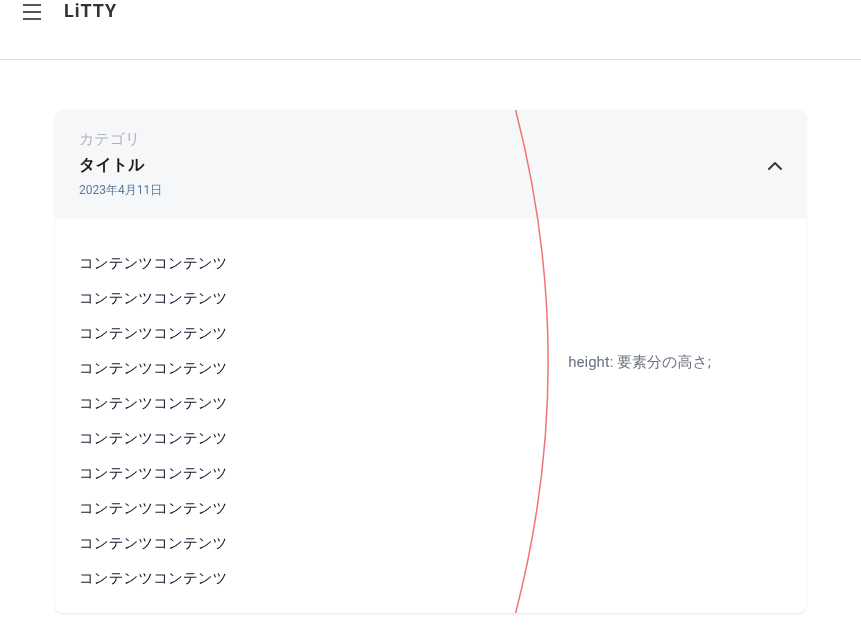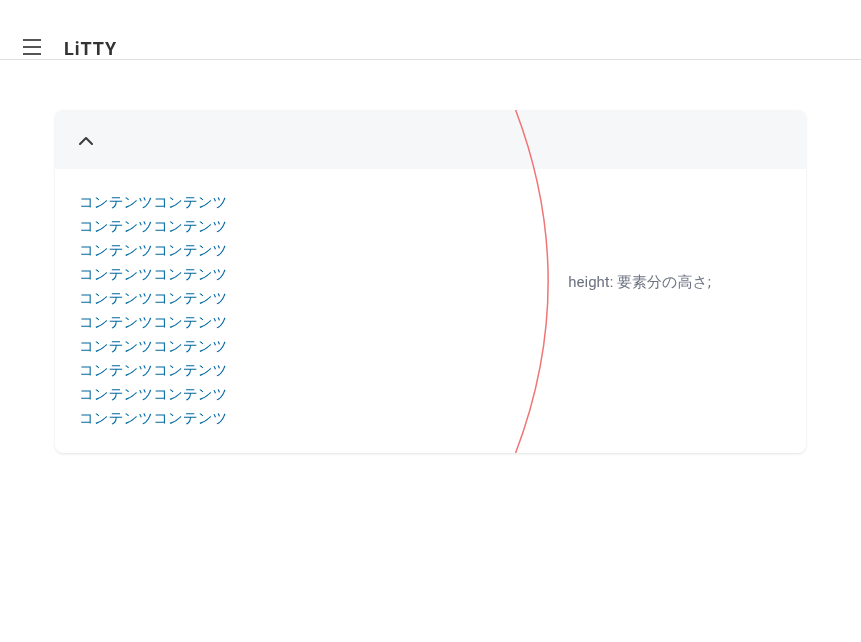--- a/index.html
+++ b/index.html
@@ -11,21 +11,21 @@
       font-family: -apple-system, BlinkMacSystemFont, "Segoe UI", Roboto, "Helvetica Neue", Arial, sans-serif;
       background: #ffffff;
       width: 861px;
       height: 642px;
       overflow: hidden;
     }
     .header {
       height: 60px;
       border-bottom: 1px solid #e0e0e0;
       display: flex;
-      align-items: flex-end;
+      align-items: flex-start;
       padding: 0 20px;
       gap: 20px;
     }
     .menu-icon {
       width: 24px;
       height: 24px;
       cursor: pointer;
       display: flex;
       flex-direction: column;
       justify-content: center;
@@ -82,23 +82,24 @@
       font-size: 12px;
     }
     .chevron {
       cursor: pointer;
     }
     .card-body {
       padding: 22px 24px;
       position: relative;
     }
     .content-line {
-      color: #0369a1;
+      color: #0f172a;
       font-size: 14.5px;
       line-height: 24px;
+      margin-top: 11px;
     }
     .arc-container {
       position: absolute;
       top: 0;
       left: 0;
       width: 100%;
       height: 100%;
       pointer-events: none;
       overflow: hidden;
     }
@@ -120,20 +121,25 @@
     <span></span>
     <span></span>
     <span></span>
   </div>
   <div class="logo">LiTTY</div>
 </div>
 
 <div class="content">
   <div class="card">
     <div class="card-header">
+      <div class="card-header-left">
+        <div class="category">カテゴリ</div>
+        <div class="title">タイトル</div>
+        <div class="date">2023年4月11日</div>
+      </div>
       <div class="chevron">
         <svg width="14" height="9" viewBox="0 0 14 9" fill="none">
           <path d="M1 8L7 2L13 8" stroke="#3a3a3a" stroke-width="2" stroke-linecap="round" stroke-linejoin="round"></path>
         </svg>
       </div>
     </div>
     <div class="card-body">
       <div id="body-lines">
           <div class="content-line">コンテンツコンテンツ</div>
           <div class="content-line">コンテンツコンテンツ</div>

